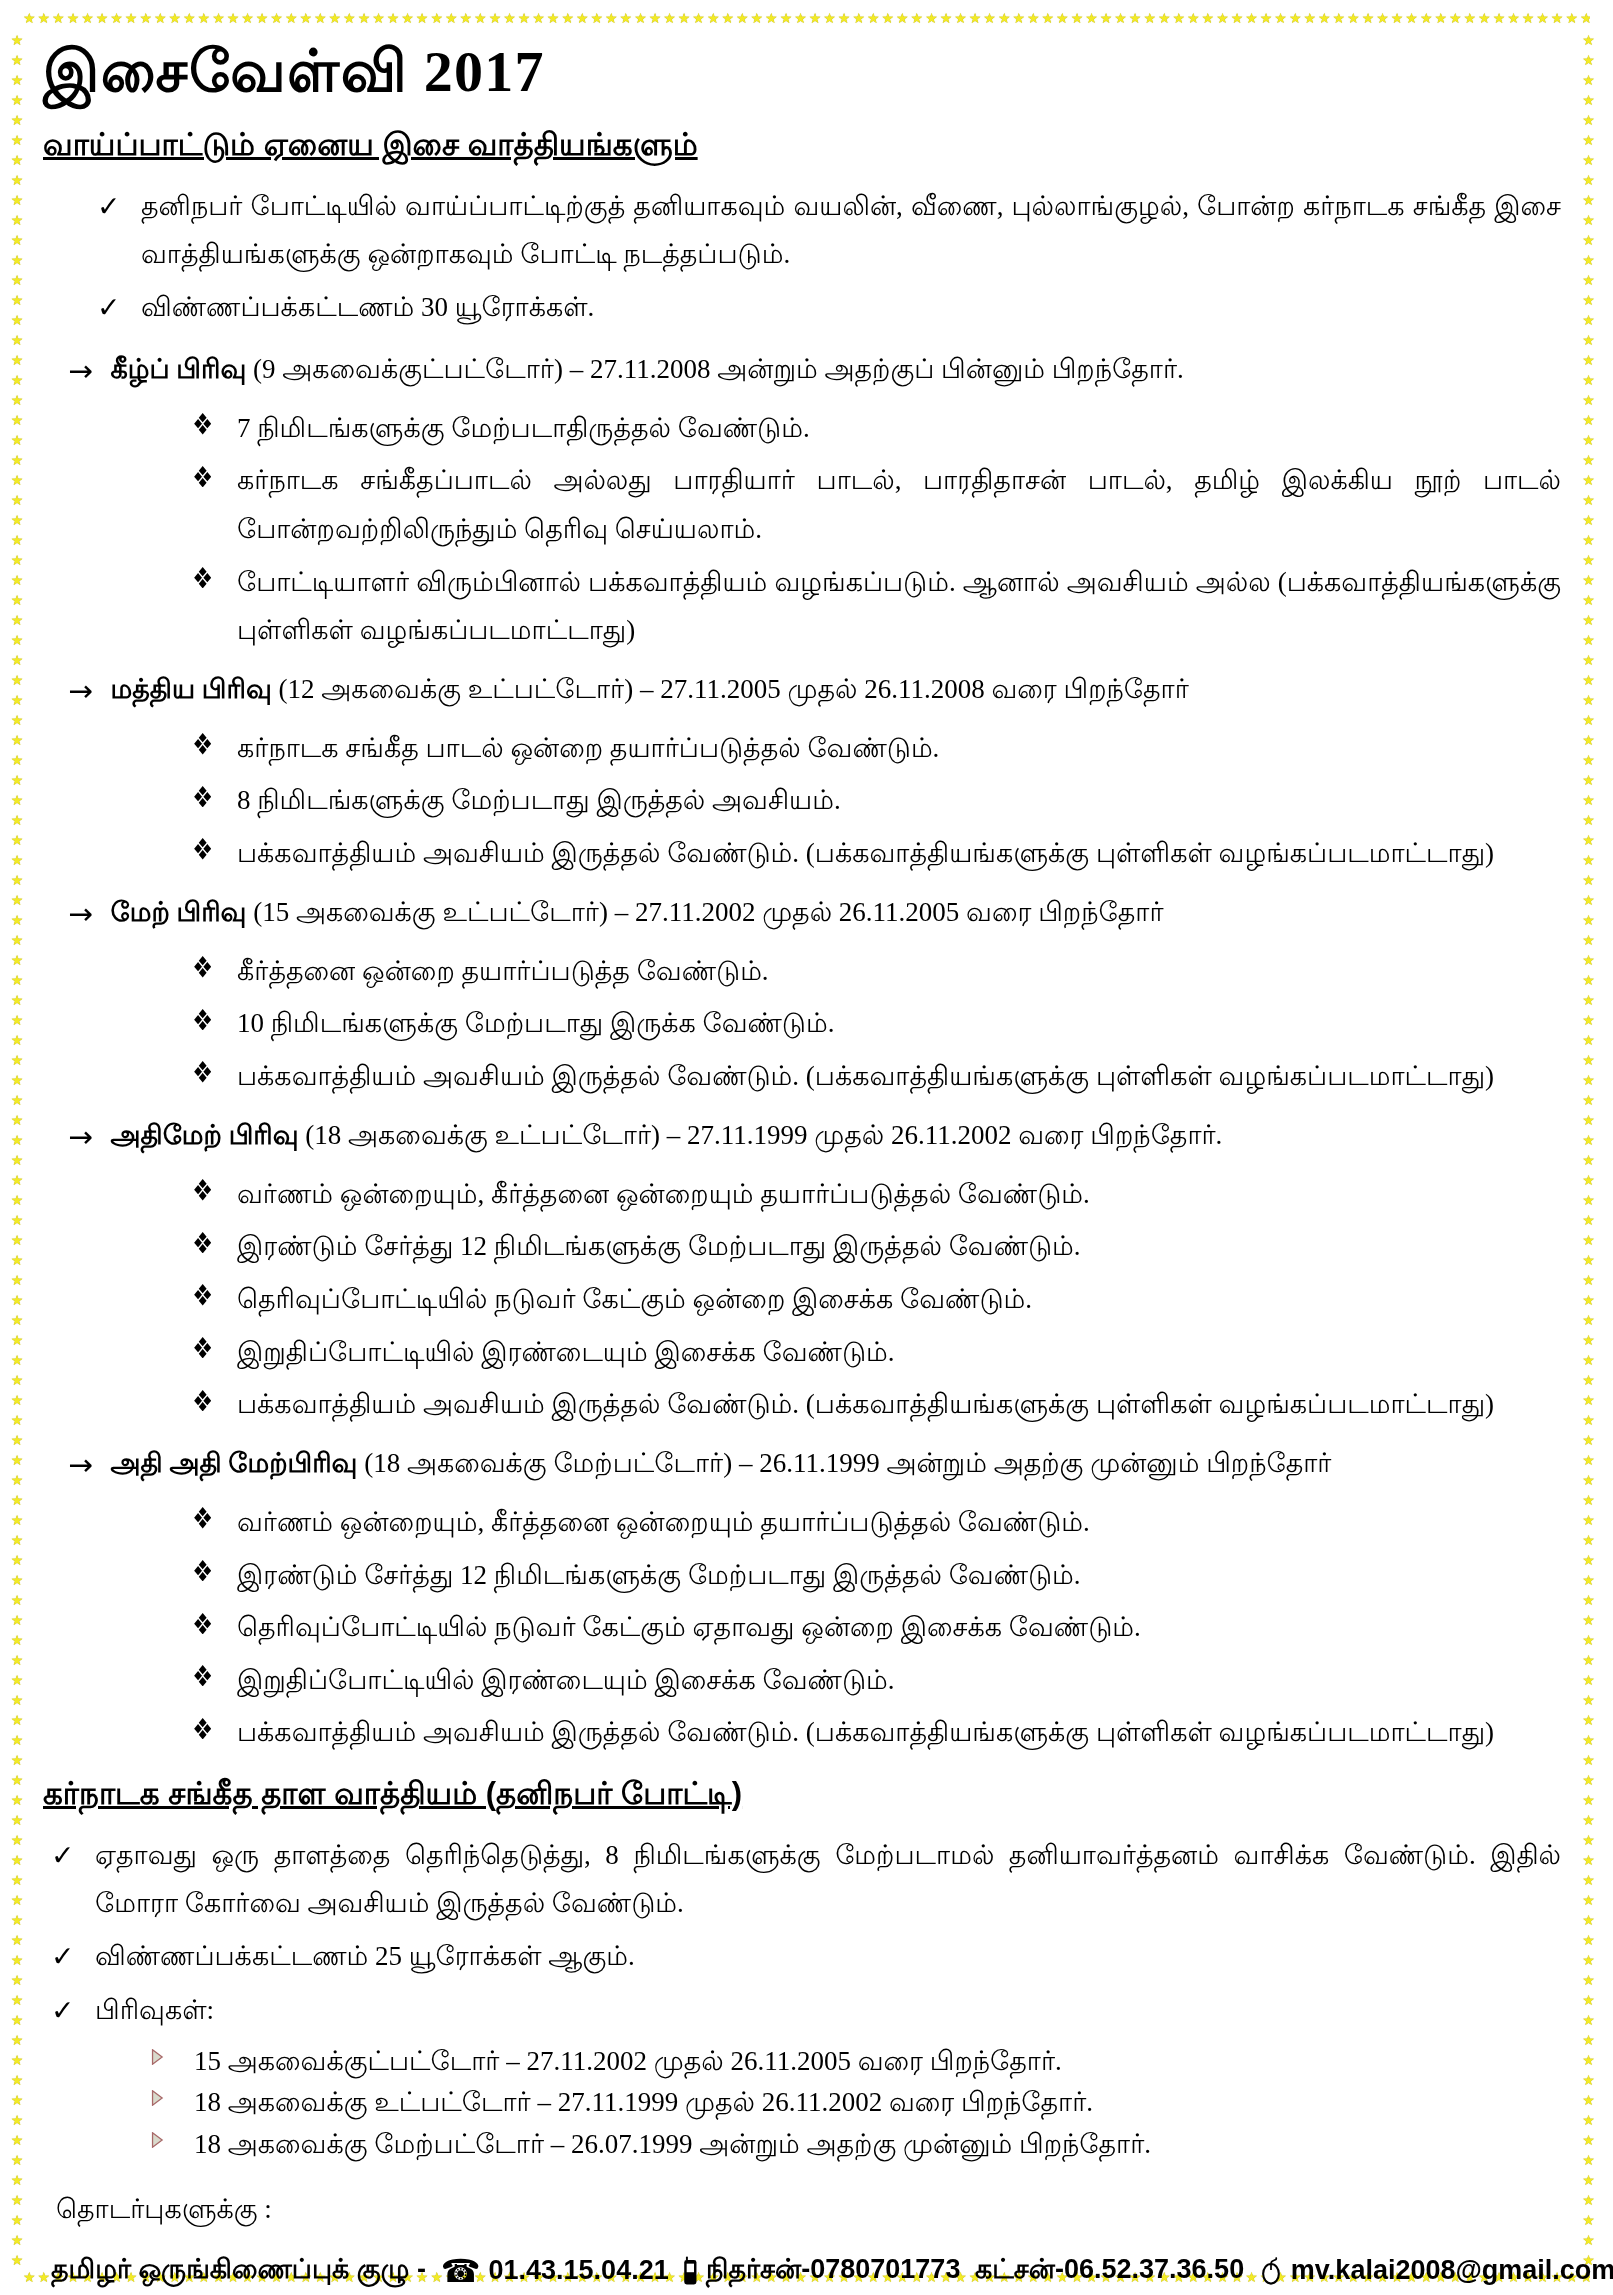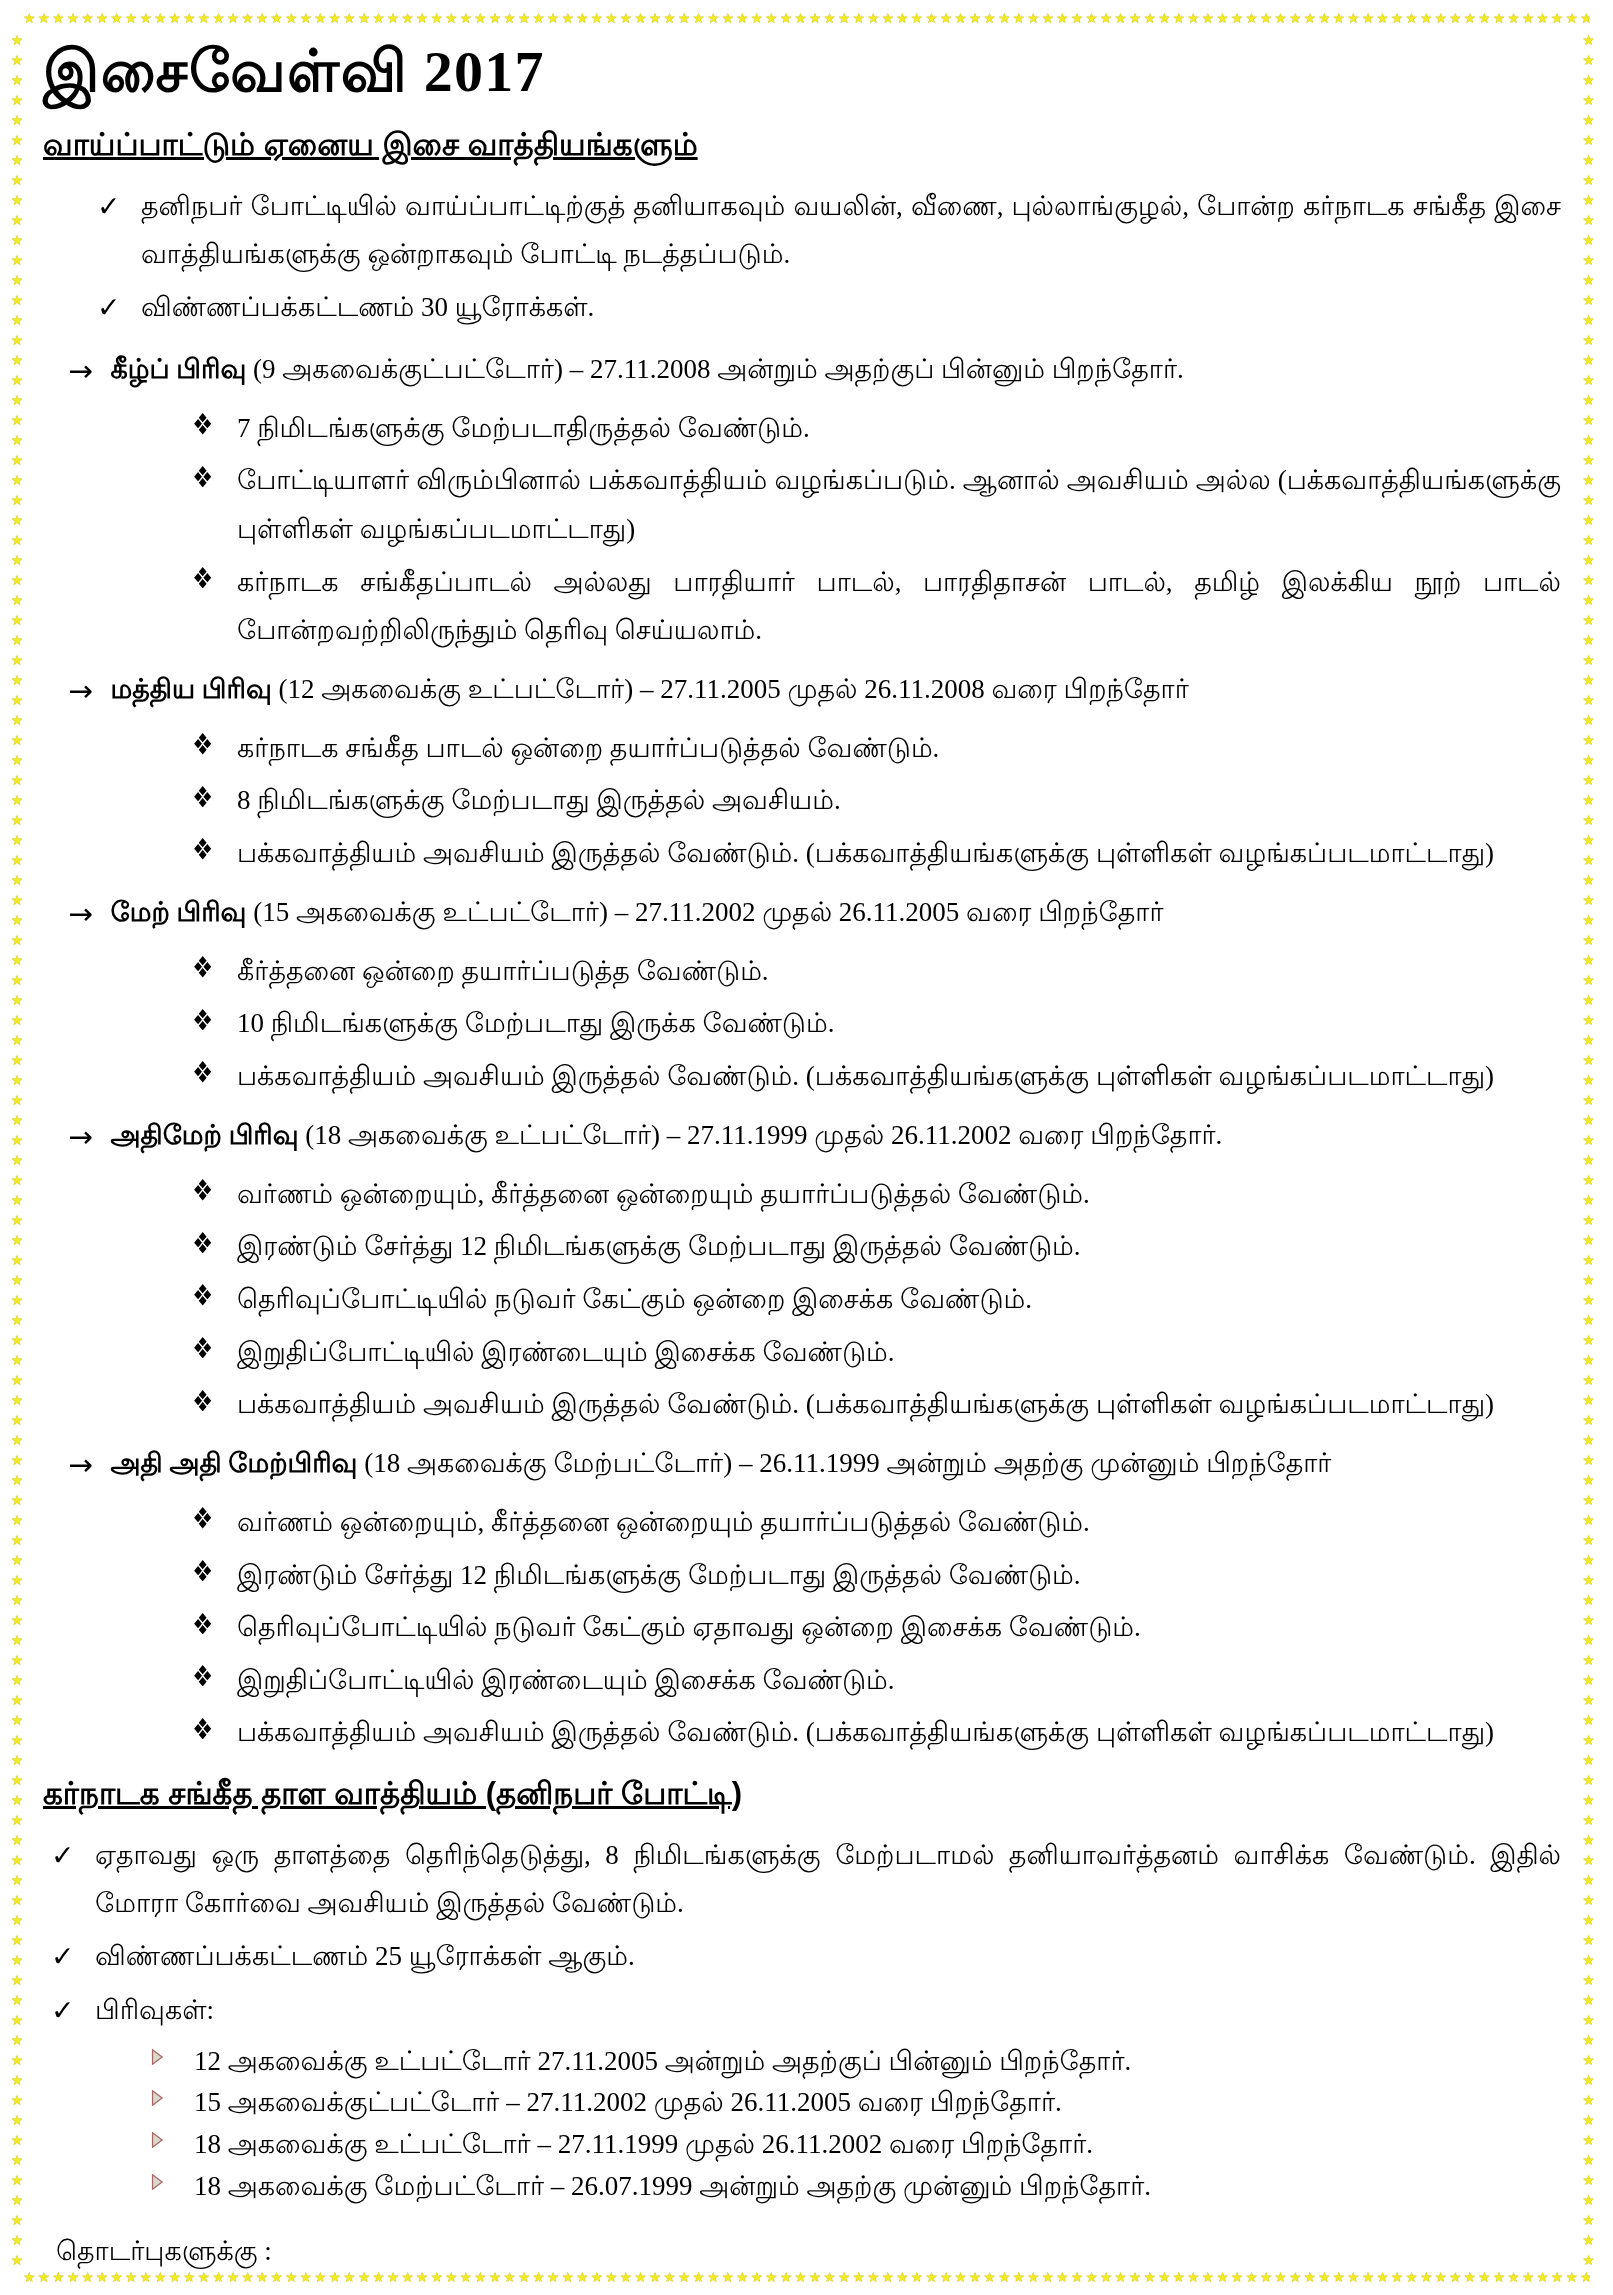--- a/index.html
+++ b/index.html
@@ -93,30 +93,30 @@
           </svg>
         </span>
       <span class="t">7 நிமிடங்களுக்கு மேற்படாதிருத்தல் வேண்டும்.</span>
     </div>
     <div class="row rule">
       <span class="b">
           <svg width="17.4" height="21.4" viewBox="0 0 24 30">
             <path fill="#000" d="M12 0 L17.5 6.5 12 13 6.5 6.5 Z M5.5 8.5 L11 15 5.5 21.5 0 15 Z M18.5 8.5 L24 15 18.5 21.5 13 15 Z M12 17 L17.5 23.5 12 30 6.5 23.5 Z"></path>
           </svg>
         </span>
+      <span class="t">கர்நாடக சங்கீதப்பாடல் அல்லது பாரதியார் பாடல், பாரதிதாசன் பாடல், தமிழ் இலக்கிய நூற் பாடல் போன்றவற்றிலிருந்தும் தெரிவு செய்யலாம்.</span>
+    </div>
+    <div class="row rule">
+      <span class="b">
+          <svg width="17.4" height="21.4" viewBox="0 0 24 30">
+            <path fill="#000" d="M12 0 L17.5 6.5 12 13 6.5 6.5 Z M5.5 8.5 L11 15 5.5 21.5 0 15 Z M18.5 8.5 L24 15 18.5 21.5 13 15 Z M12 17 L17.5 23.5 12 30 6.5 23.5 Z"></path>
+          </svg>
+        </span>
       <span class="t">போட்டியாளர் விரும்பினால் பக்கவாத்தியம் வழங்கப்படும். ஆனால் அவசியம் அல்ல (பக்கவாத்தியங்களுக்கு புள்ளிகள் வழங்கப்படமாட்டாது)</span>
     </div>
-    <div class="row rule">
-      <span class="b">
-          <svg width="17.4" height="21.4" viewBox="0 0 24 30">
-            <path fill="#000" d="M12 0 L17.5 6.5 12 13 6.5 6.5 Z M5.5 8.5 L11 15 5.5 21.5 0 15 Z M18.5 8.5 L24 15 18.5 21.5 13 15 Z M12 17 L17.5 23.5 12 30 6.5 23.5 Z"></path>
-          </svg>
-        </span>
-      <span class="t">கர்நாடக சங்கீதப்பாடல் அல்லது பாரதியார் பாடல், பாரதிதாசன் பாடல், தமிழ் இலக்கிய நூற் பாடல் போன்றவற்றிலிருந்தும் தெரிவு செய்யலாம்.</span>
-    </div>
 
     <div class="row divh">
       <span class="b">→</span>
       <span class="t"><b class="dname">மத்திய பிரிவு</b> <span>(12 அகவைக்கு உட்பட்டோர்) – 27.11.2005 முதல் 26.11.2008 வரை பிறந்தோர்</span></span>
     </div>
     <div class="row rule">
       <span class="b">
           <svg width="17.4" height="21.4" viewBox="0 0 24 30">
             <path fill="#000" d="M12 0 L17.5 6.5 12 13 6.5 6.5 Z M5.5 8.5 L11 15 5.5 21.5 0 15 Z M18.5 8.5 L24 15 18.5 21.5 13 15 Z M12 17 L17.5 23.5 12 30 6.5 23.5 Z"></path>
           </svg>
@@ -267,28 +267,20 @@
     </div>
     <div class="row chk2">
       <span class="b chkmark">✓</span>
       <span class="t">விண்ணப்பக்கட்டணம் 25 யூரோக்கள் ஆகும்.</span>
     </div>
     <div class="row chk2">
       <span class="b chkmark">✓</span>
       <span class="t">பிரிவுகள்:</span>
     </div>
 
-    <div class="row age">
-      <span class="b">
-          <svg width="14.7" height="16" viewBox="0 0 18 20">
-            <polygon points="3,1 15,10 3,19" fill="#d9dacc" stroke="#a86868" stroke-width="1.6"></polygon>
-          </svg>
-        </span>
-      <span class="t">12 அகவைக்கு உட்பட்டோர் 27.11.2005 அன்றும் அதற்குப் பின்னும் பிறந்தோர்.</span>
-    </div>
     <div class="row age">
       <span class="b">
           <svg width="14.7" height="16" viewBox="0 0 18 20">
             <polygon points="3,1 15,10 3,19" fill="#d9dacc" stroke="#a86868" stroke-width="1.6"></polygon>
           </svg>
         </span>
       <span class="t">15 அகவைக்குட்பட்டோர் – 27.11.2002 முதல் 26.11.2005 வரை பிறந்தோர்.</span>
     </div>
     <div class="row age">
       <span class="b">

